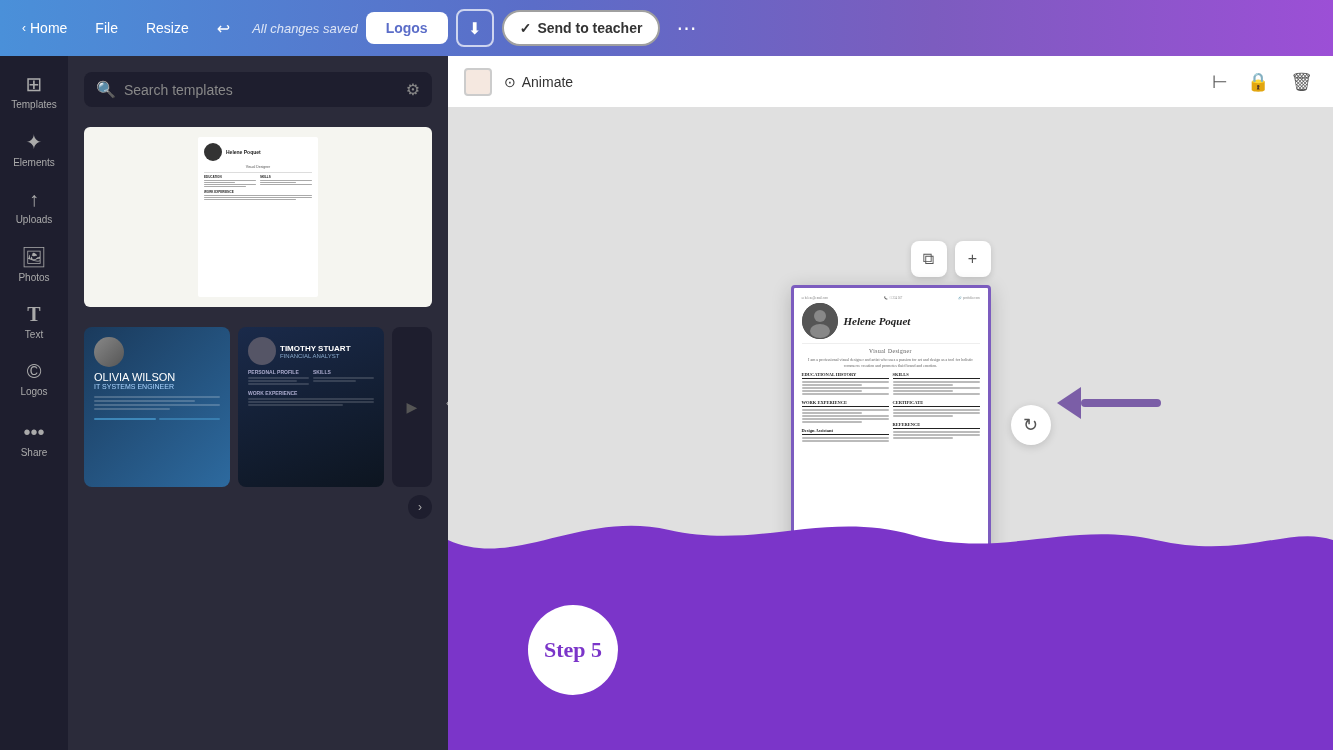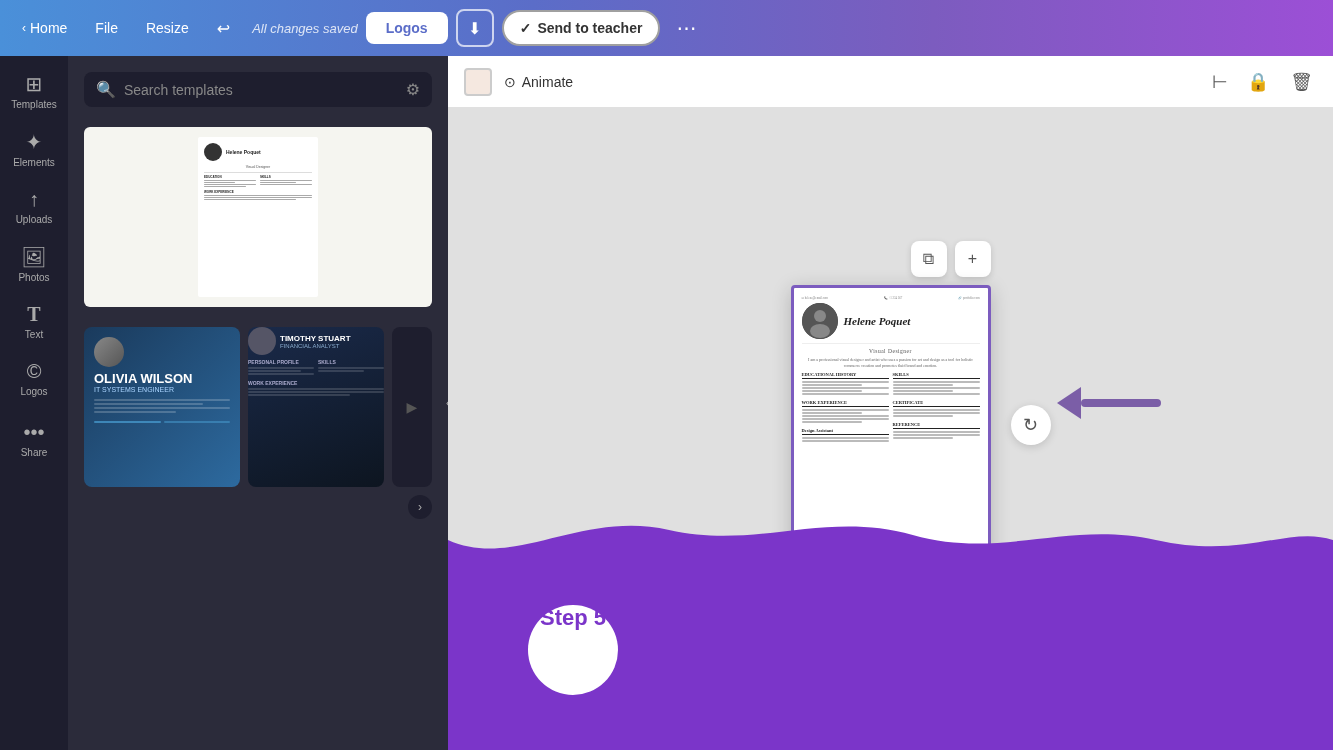--- a/index.html
+++ b/index.html
@@ -194,28 +194,29 @@
       border-radius: 8px;
       padding: 10px;
       color: white;
     }
     .card-avatar-circle {
       width: 30px; height: 30px;
       border-radius: 50%;
       background: #555;
       margin-bottom: 4px;
     }
-    .card-name { font-size: 13px; font-weight: bold; color: white; }
+    .card-name { font-size: 11px; font-weight: normal; color: white; }
     .card-subtitle { font-size: 7px; color: #aad4ff; }
 
     
     .card-dark {
       background: #1a1a2e;
       height: 160px;
       border-radius: 8px;
+      padding: 10px;
       color: white;
       background-image: linear-gradient(160deg, #1a2a4a 0%, #0d1520 100%);
     }
 
     
     .canvas-area {
       flex: 1;
       background: #e8e8e8;
       display: flex;
       flex-direction: column;
@@ -431,22 +432,24 @@
       align-items: center;
       padding: 0 80px;
       gap: 30px;
       pointer-events: none;
     }
     .step-circle {
       width: 90px; height: 90px;
       background: white;
       border-radius: 50%;
       display: flex;
+      align-items: center;
       justify-content: center;
       flex-shrink: 0;
+      font-family: Liberation Serif, serif;
     }
     .step-circle-text {
       font-size: 22px;
       font-weight: 900;
       color: #7b35c9;
     }
     .bottom-text {
       color: white;
       font-size: 28px;
       font-weight: 900;

